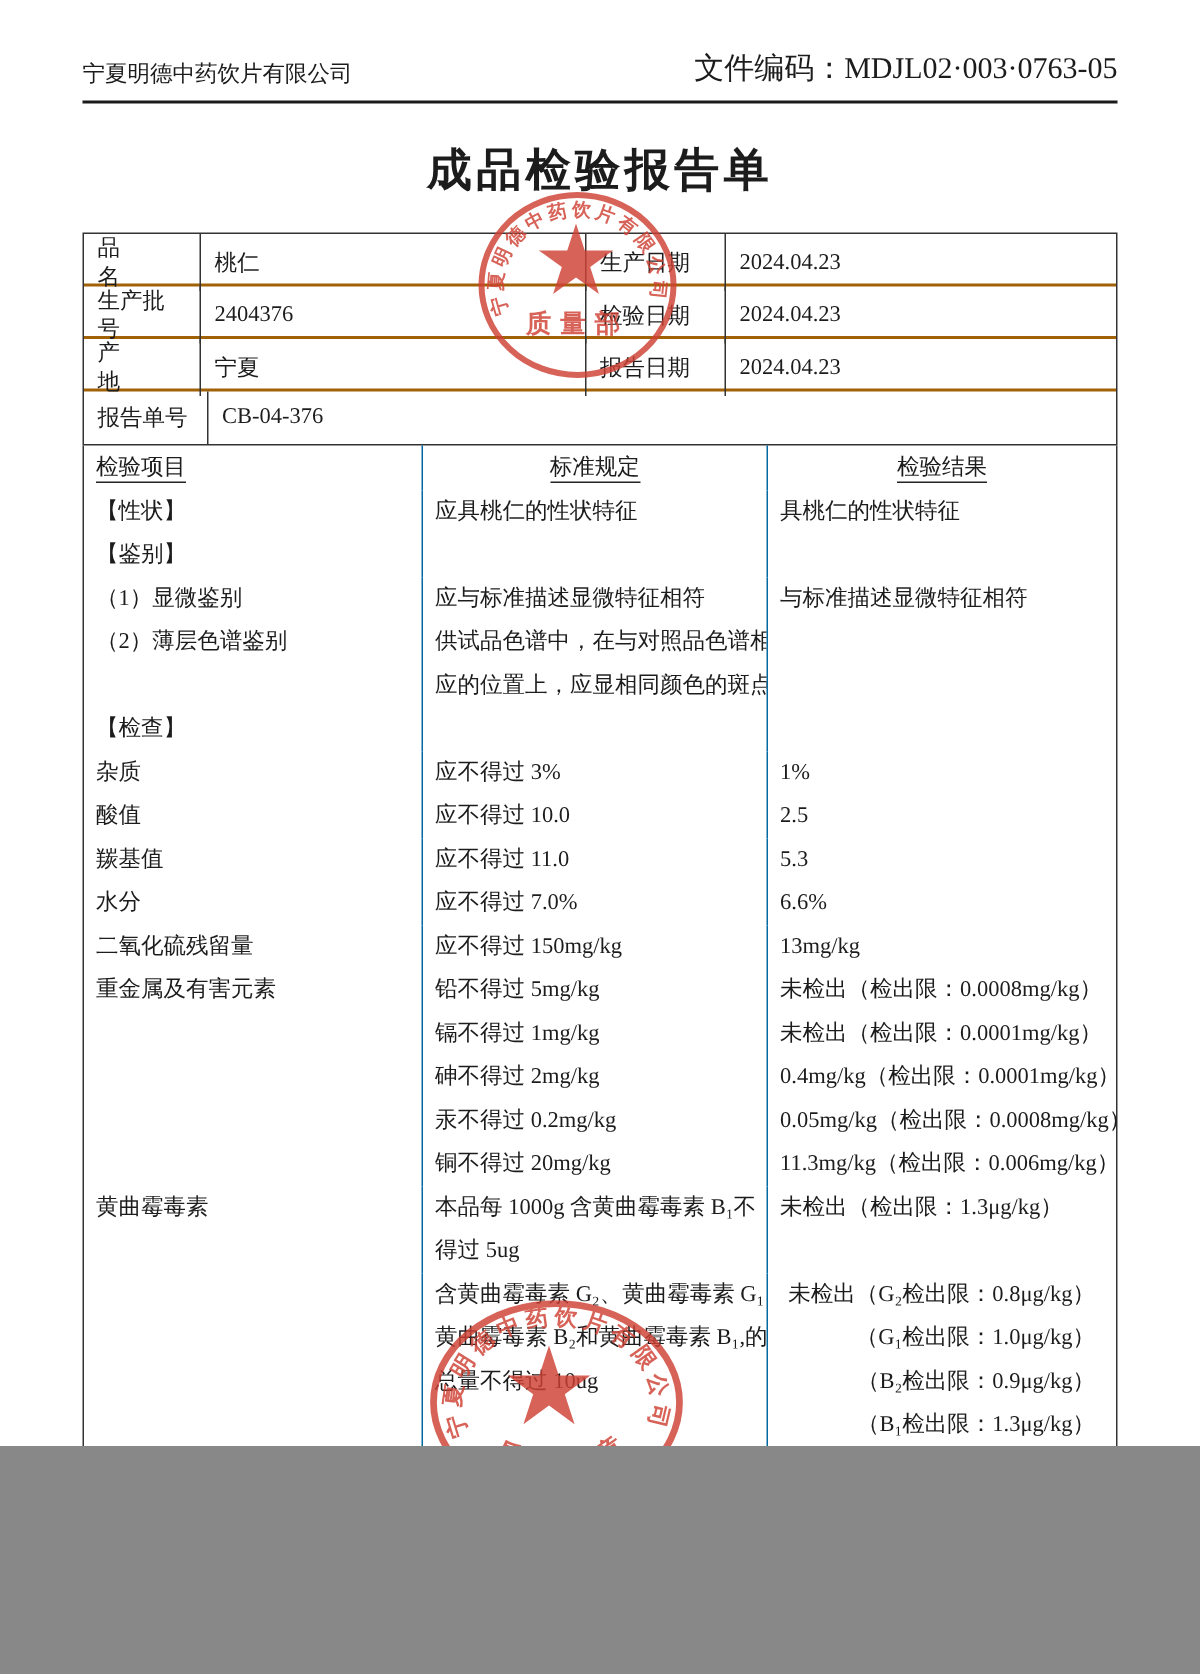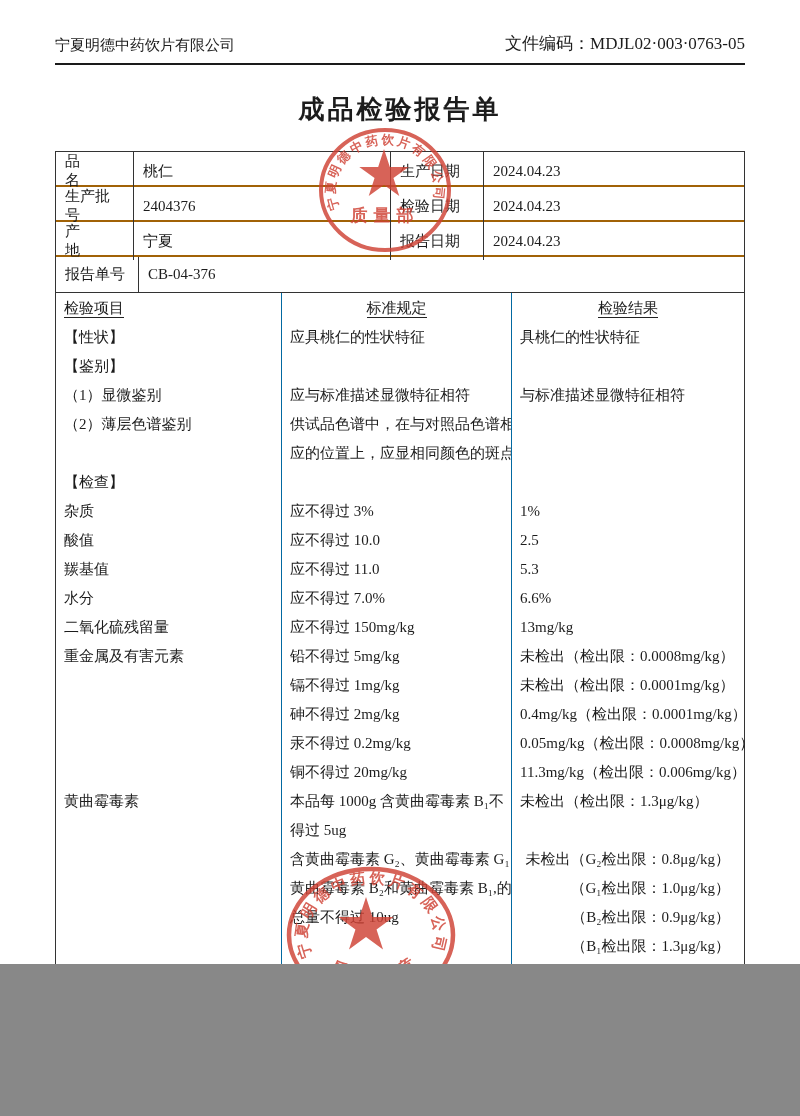--- a/index.html
+++ b/index.html
@@ -8,24 +8,24 @@
     position:relative; width:800px; height:964px; margin:0 auto;
     background:#ffffff; color:#1c1c1c; overflow:hidden;
     font-family:"Liberation Serif","DejaVu Serif",serif;
     font-size:15px;
   }
   .inner { margin:0 55px; width:690px; }
 
   
   .doc-header { display:flex; justify-content:space-between; align-items:flex-end;
     padding-top:32px; padding-bottom:8px; border-bottom:2px solid #1a1a1a; font-size:15px; }
-  .doc-code { font-size:17px; }
-
-  
-  .doc-title { text-align:center; font-size:26px; font-weight:bold;
+  .doc-code { font-size:20px; }
+
+  
+  .doc-title { text-align:center; font-size:30px; font-weight:bold;
     letter-spacing:3px; margin-top:24px; height:42px; line-height:42px; }
 
   
   .info-table { margin-top:20px; border:1px solid #333; }
   .info-row { display:grid; grid-template-columns:77px 257px 93px 1fr;
     border-bottom:2px solid #a16207; height:35px; }
   .info-row.last { border-bottom:none; grid-template-columns:82px 1fr; }
   .icell { display:flex; align-items:center; padding:0 9px; }
   .icell + .icell { border-left:1px solid #333; }
   .ilabel { justify-content:flex-start; }

